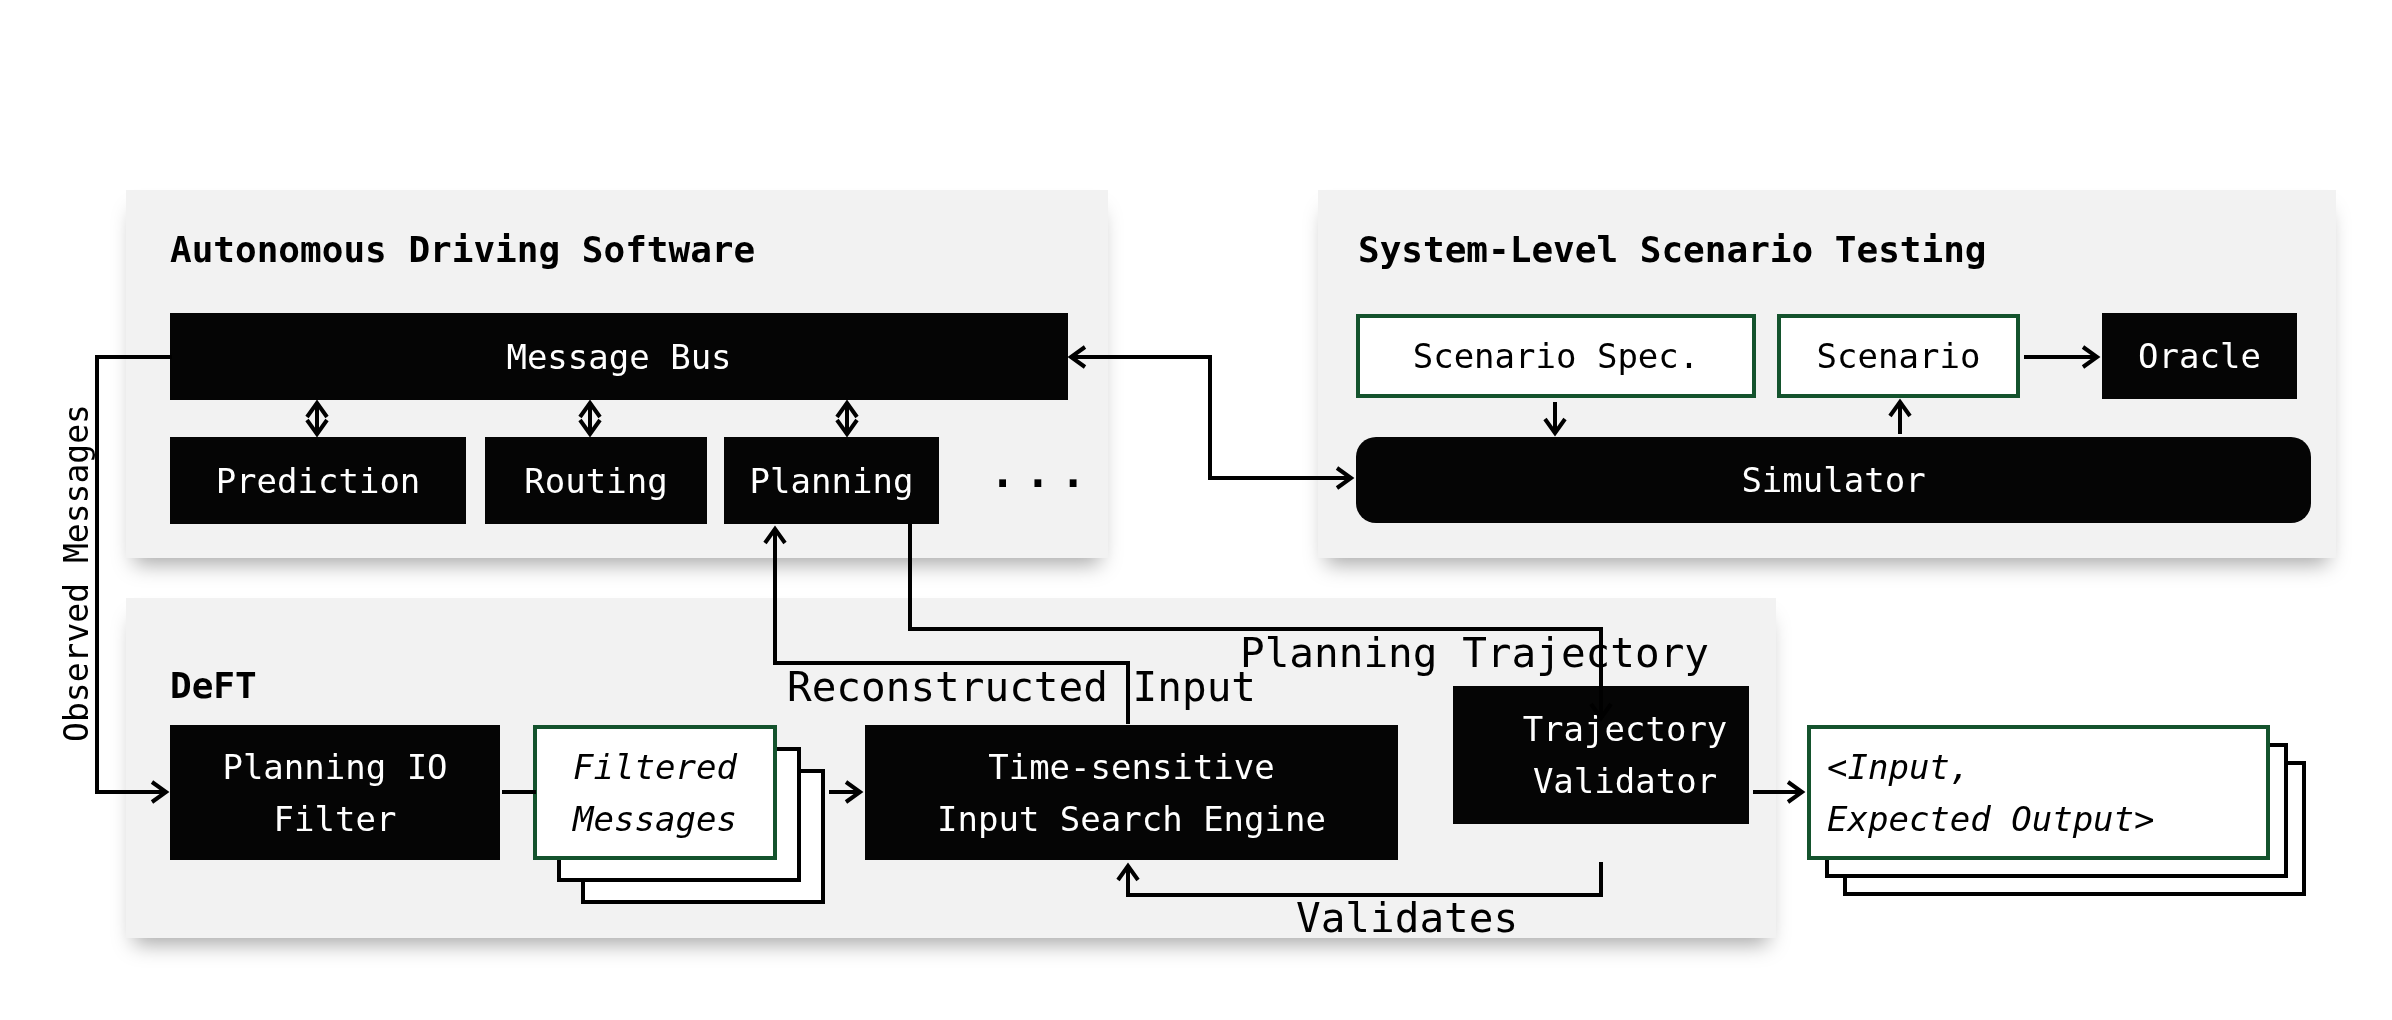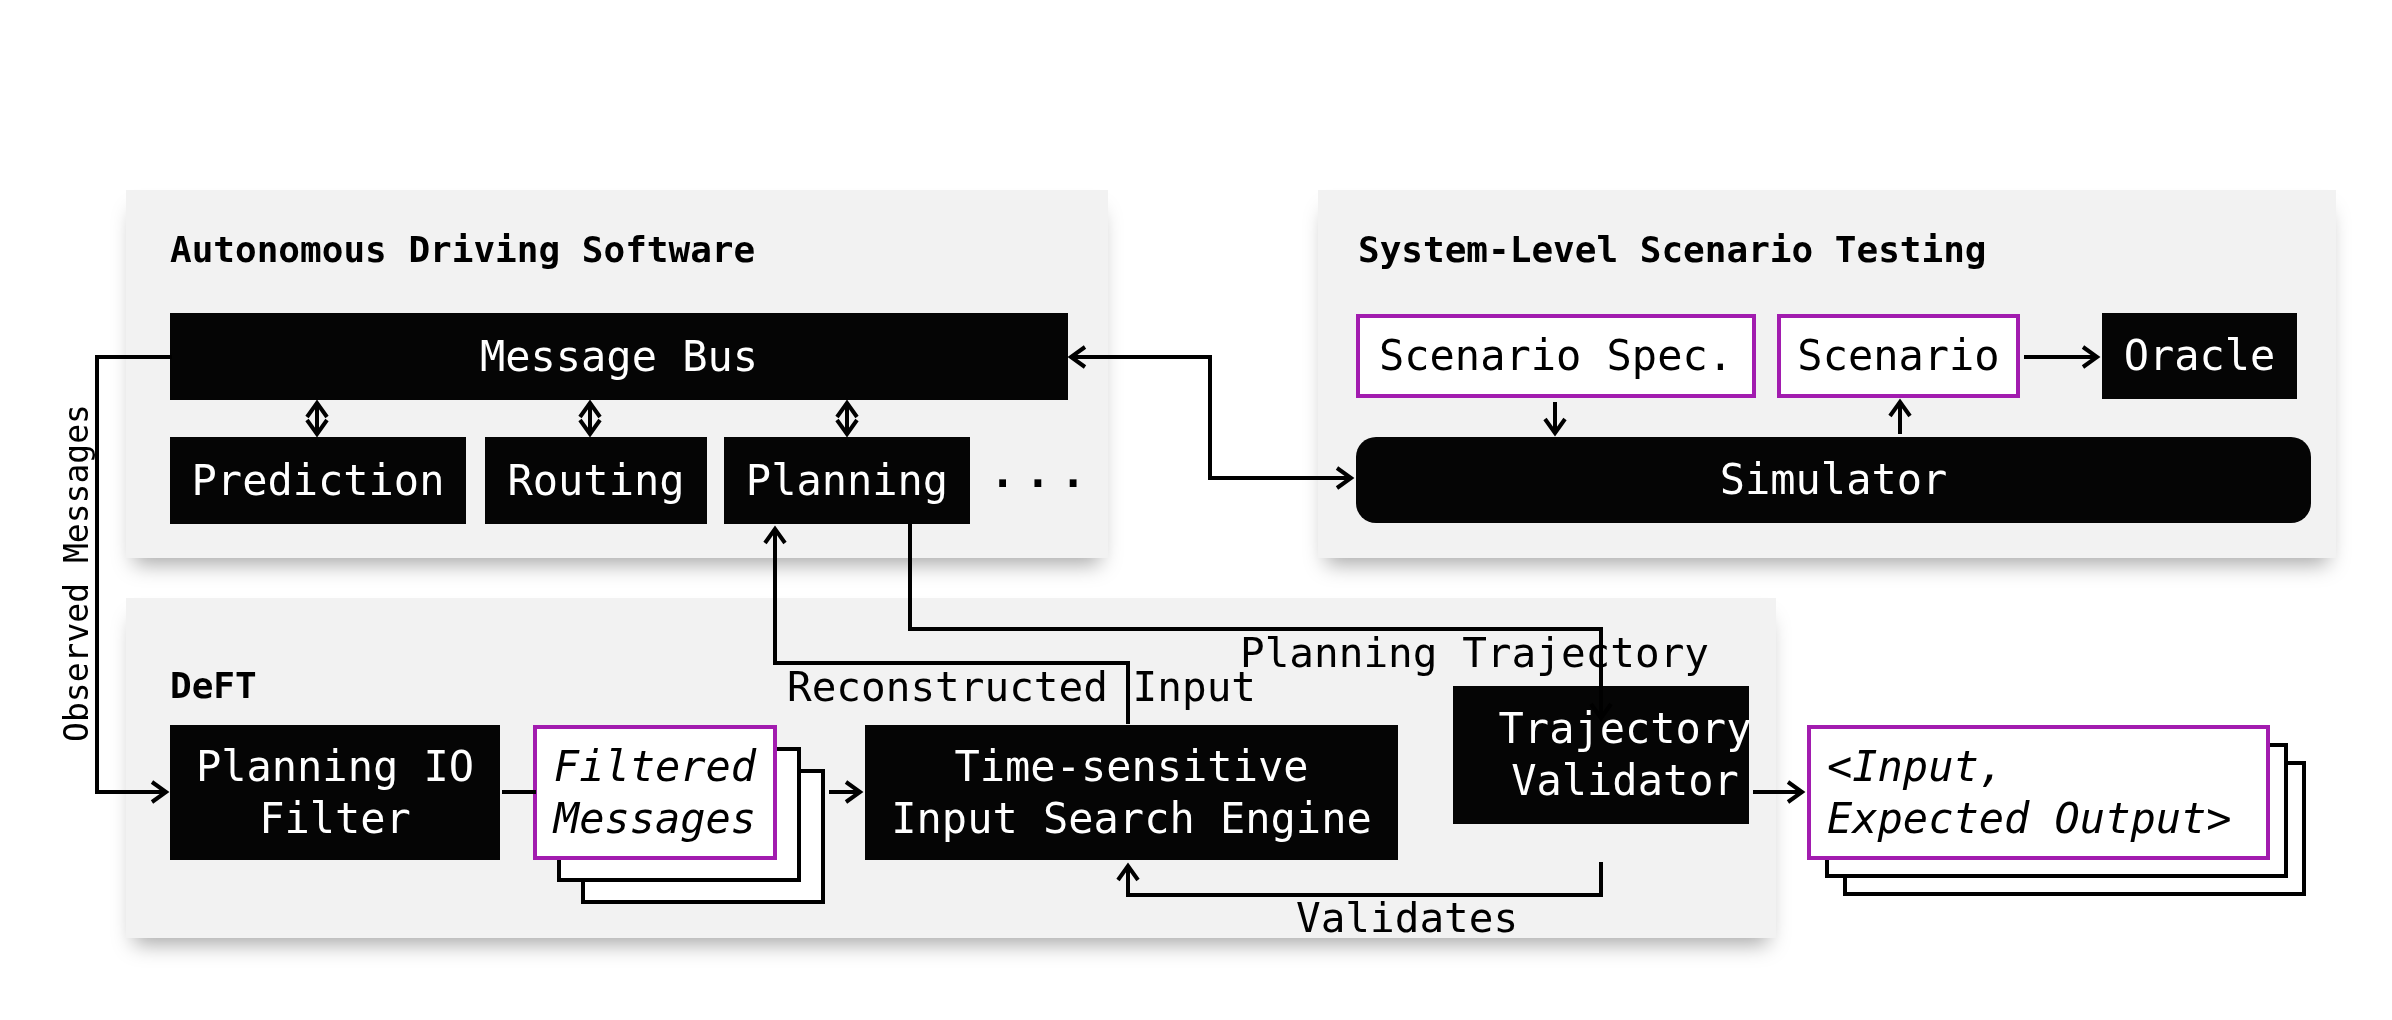--- a/index.html
+++ b/index.html
@@ -11,25 +11,25 @@
   .panel{
     position:absolute;background:#f2f2f2;
     box-shadow:0 14px 20px -8px rgba(0,0,0,0.35);
   }
   .panel-title{
     position:absolute;font-weight:bold;font-size:36px;line-height:48px;
     letter-spacing:0;white-space:nowrap;
   }
   .nbox{
     position:absolute;display:flex;align-items:center;justify-content:center;
-    text-align:center;font-size:42px;line-height:52px;box-sizing:border-box;
+    text-align:center;font-size:34px;line-height:52px;box-sizing:border-box;
     white-space:pre-line;
   }
   .black{background:#050505;color:#ffffff;}
-  .white{background:#ffffff;color:#000000;border:4px solid #a21caf;}
+  .white{background:#ffffff;color:#000000;border:4px solid #14532d;}
   .italic{font-style:italic;}
   .left-align{justify-content:flex-start;text-align:left;padding-left:18px;}
   .stackback{
     position:absolute;background:#ffffff;border:4px solid #000;box-sizing:border-box;
   }
   .elabel{
     position:absolute;font-size:41px;line-height:34px;white-space:nowrap;color:#000;
   }
   .vlabel{
     position:absolute;font-size:33px;white-space:nowrap;color:#000;
@@ -50,21 +50,21 @@
   <div class="panel" style="left:1318px;top:190px;width:1018px;height:368px;"></div>
   <div class="panel" style="left:126px;top:598px;width:1650px;height:340px;"></div>
 
   <div class="panel-title" style="left:170px;top:226px;">Autonomous Driving Software</div>
   <div class="panel-title" style="left:1358px;top:226px;">System-Level Scenario Testing</div>
   <div class="panel-title" style="left:170px;top:638px;margin-top:24px;">DeFT</div>
 
   <div class="nbox black" style="left:170px;top:313px;width:898px;height:87px;">Message Bus</div>
   <div class="nbox black" style="left:170px;top:437px;width:296px;height:87px;">Prediction</div>
   <div class="nbox black" style="left:485px;top:437px;width:222px;height:87px;">Routing</div>
-  <div class="nbox black" style="left:724px;top:437px;width:246px;height:87px;">Planning</div>
+  <div class="nbox black" style="left:724px;top:437px;width:215px;height:87px;">Planning</div>
   <div class="ellipsis" style="left:990px;top:448px;">...</div>
 
   <div class="nbox white" style="left:1356px;top:314px;width:400px;height:84px;">Scenario Spec.</div>
   <div class="nbox white" style="left:1777px;top:314px;width:243px;height:84px;">Scenario</div>
   <div class="nbox black" style="left:2102px;top:313px;width:195px;height:86px;">Oracle</div>
   <div class="nbox black" style="left:1356px;top:437px;width:955px;height:86px;border-radius:20px;">Simulator</div>
 
   <div class="nbox black" style="left:170px;top:725px;width:330px;height:135px;">Planning IO
 Filter</div>
 

